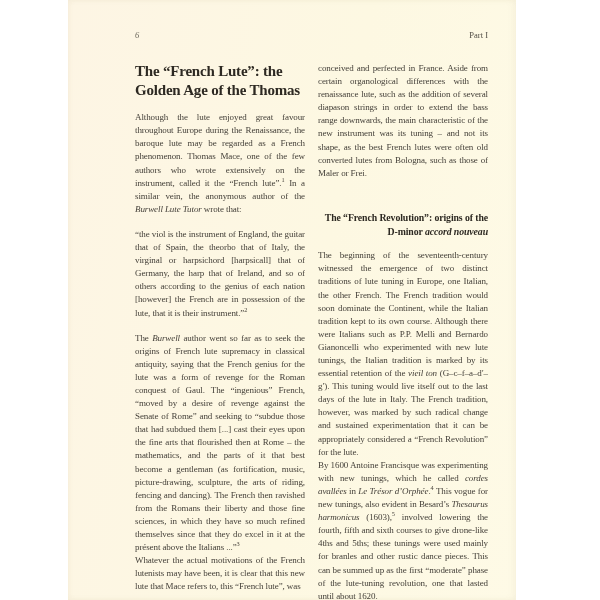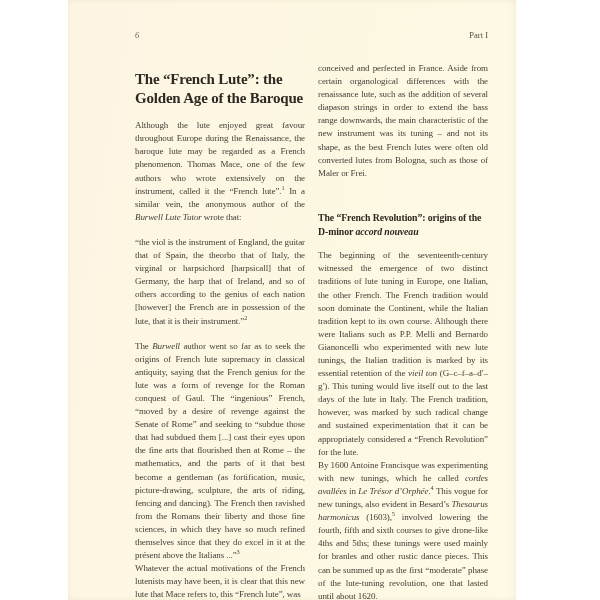--- a/index.html
+++ b/index.html
@@ -23,42 +23,42 @@
   }
   .col{
     position:absolute;top:62px;width:170px;
     font-size:9px;line-height:13.1px;letter-spacing:-0.1px;
     text-align:justify;color:#45413a;
   }
   .col-left{left:67px;}
   .col-right{left:250px;}
   .title{
     font-size:15px;line-height:18.6px;font-weight:bold;
-    color:#2d2922;margin:8px 0 7px 0;text-align:left;
+    color:#2d2922;margin:0 0 7px 0;text-align:left;
     letter-spacing:-0.2px;white-space:nowrap;
   }
   .para,.quote{margin:0;}
   .gap{margin-top:12px;}
   .heading{
     font-size:9.8px;line-height:14.2px;font-weight:bold;
-    color:#2d2922;margin:31px 0 10px 0;text-align:left;letter-spacing:-0.1px;
+    color:#2d2922;margin:31px 0 10px 0;text-align:right;letter-spacing:-0.1px;
   }
   .it{font-style:italic;font-family:Liberation Serif, serif;}
   sup{font-size:6.3px;line-height:0;vertical-align:super;letter-spacing:0;}
 </style>
 </head>
 <body>
 
 <div class="sheet">
   <span class="pagenum">6</span>
   <span class="partlabel">Part I</span>
   <div class="col col-left">
       <h1 class="title">
         <div>The “French Lute”: the</div>
-        <div>Golden Age of the Baroque</div>
+        <div>Golden Age of the Thomas</div>
       </h1>
       <p class="para gap"><span>Although the lute enjoyed great favour throughout Europe during the Renaissance, the baroque lute may be regarded as a French phenomenon. Thomas Mace, one of the few authors who wrote extensively on the instrument, called it the “French lute”.</span><sup>1</sup><span> In a similar vein, the anonymous author of the </span><span class="it">Burwell Lute Tutor</span><span> wrote that:</span></p>
       <p class="quote gap"><span>“the viol is the instrument of England, the guitar that of Spain, the theorbo that of Italy, the virginal or harpsichord [harpsicall] that of Germany, the harp that of Ireland, and so of others according to the genius of each nation [however] the French are in possession of the lute, that it is their instrument.”</span><sup>2</sup></p>
       <p class="para gap"><span>The </span><span class="it">Burwell</span><span> author went so far as to seek the origins of French lute supremacy in classical antiquity, saying that the French genius for the lute was a form of revenge for the Roman conquest of Gaul. The “ingenious” French, “moved by a desire of revenge against the Senate of Rome” and seeking to “subdue those that had subdued them [...] cast their eyes upon the fine arts that flourished then at Rome – the mathematics, and the parts of it that best become a gentleman (as fortification, music, picture-drawing, sculpture, the arts of riding, fencing and dancing). The French then ravished from the Romans their liberty and those fine sciences, in which they have so much refined themselves since that they do excel in it at the présent above the Italians ...”</span><sup>3</sup></p>
       <p class="para"><span>Whatever the actual motivations of the French lutenists may have been, it is clear that this new lute that Mace refers to, this “French lute”, was</span></p>
     </div>
   <div class="col col-right">
       <p class="para"><span>conceived and perfected in France. Aside from certain organological differences with the renaissance lute, such as the addition of several diapason strings in order to extend the bass range downwards, the main characteristic of the new instrument was its tuning – and not its shape, as the best French lutes were often old converted lutes from Bologna, such as those of Maler or Frei.</span></p>
       <h2 class="heading"><span>The “French Revolution”: origins of the D-minor </span><span class="it">accord nouveau</span></h2>
       <p class="para"><span>The beginning of the seventeenth-century witnessed the emergence of two distinct traditions of lute tuning in Europe, one Italian, the other French. The French tradition would soon dominate the Continent, while the Italian tradition kept to its own course. Although there were Italians such as P.P. Melli and Bernardo Gianoncelli who experimented with new lute tunings, the Italian tradition is marked by its essential retention of the </span><span class="it">vieil ton</span><span> (G–c–f–a–d′–g′). This tuning would live itself out to the last days of the lute in Italy. The French tradition, however, was marked by such radical change and sustained experimentation that it can be appropriately considered a “French Revolution” for the lute.</span></p>

